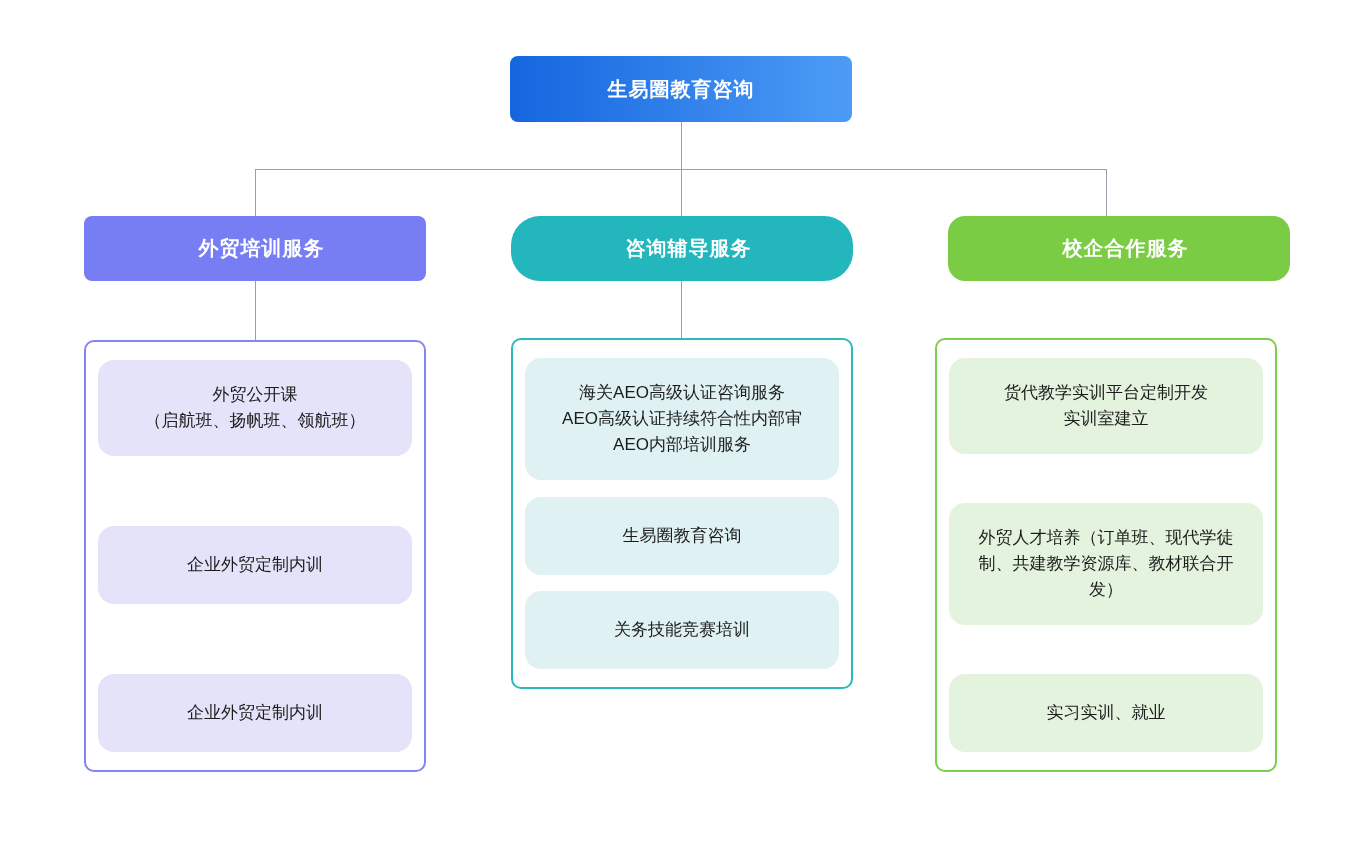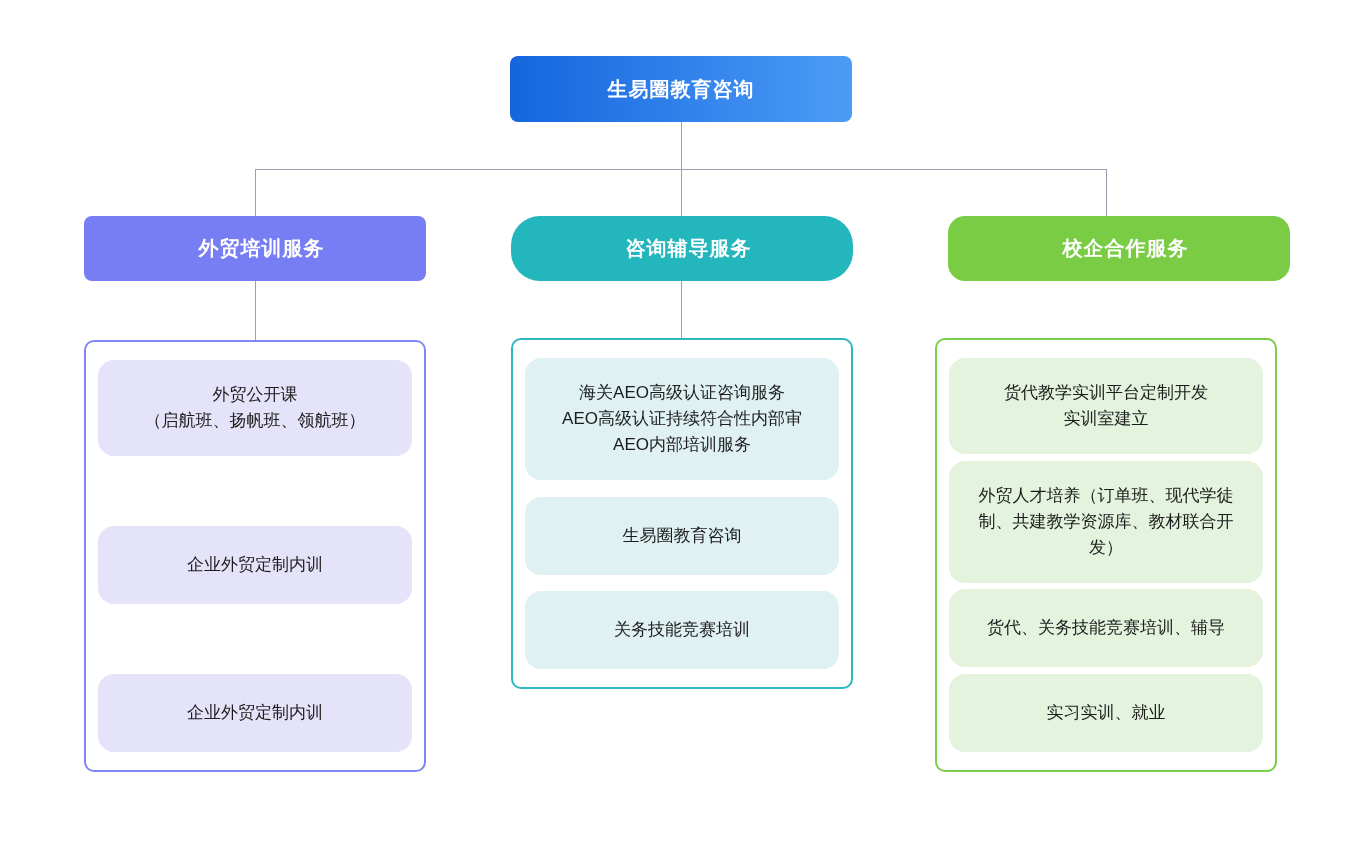--- a/index.html
+++ b/index.html
@@ -108,17 +108,16 @@
 AEO高级认证持续符合性内部审
 AEO内部培训服务</div>
     <div class="item">生易圈教育咨询</div>
     <div class="item">关务技能竞赛培训</div>
   </div>
 
   <div class="container b3">
     <div class="item">货代教学实训平台定制开发
 实训室建立</div>
     <div class="item">外贸人才培养（订单班、现代学徒制、共建教学资源库、教材联合开发）</div>
-    <div class="item">货代、关务技能竞赛培训、辅导</div>
     <div class="item">实习实训、就业</div>
   </div>
 
 </div>
 
 </body></html>

